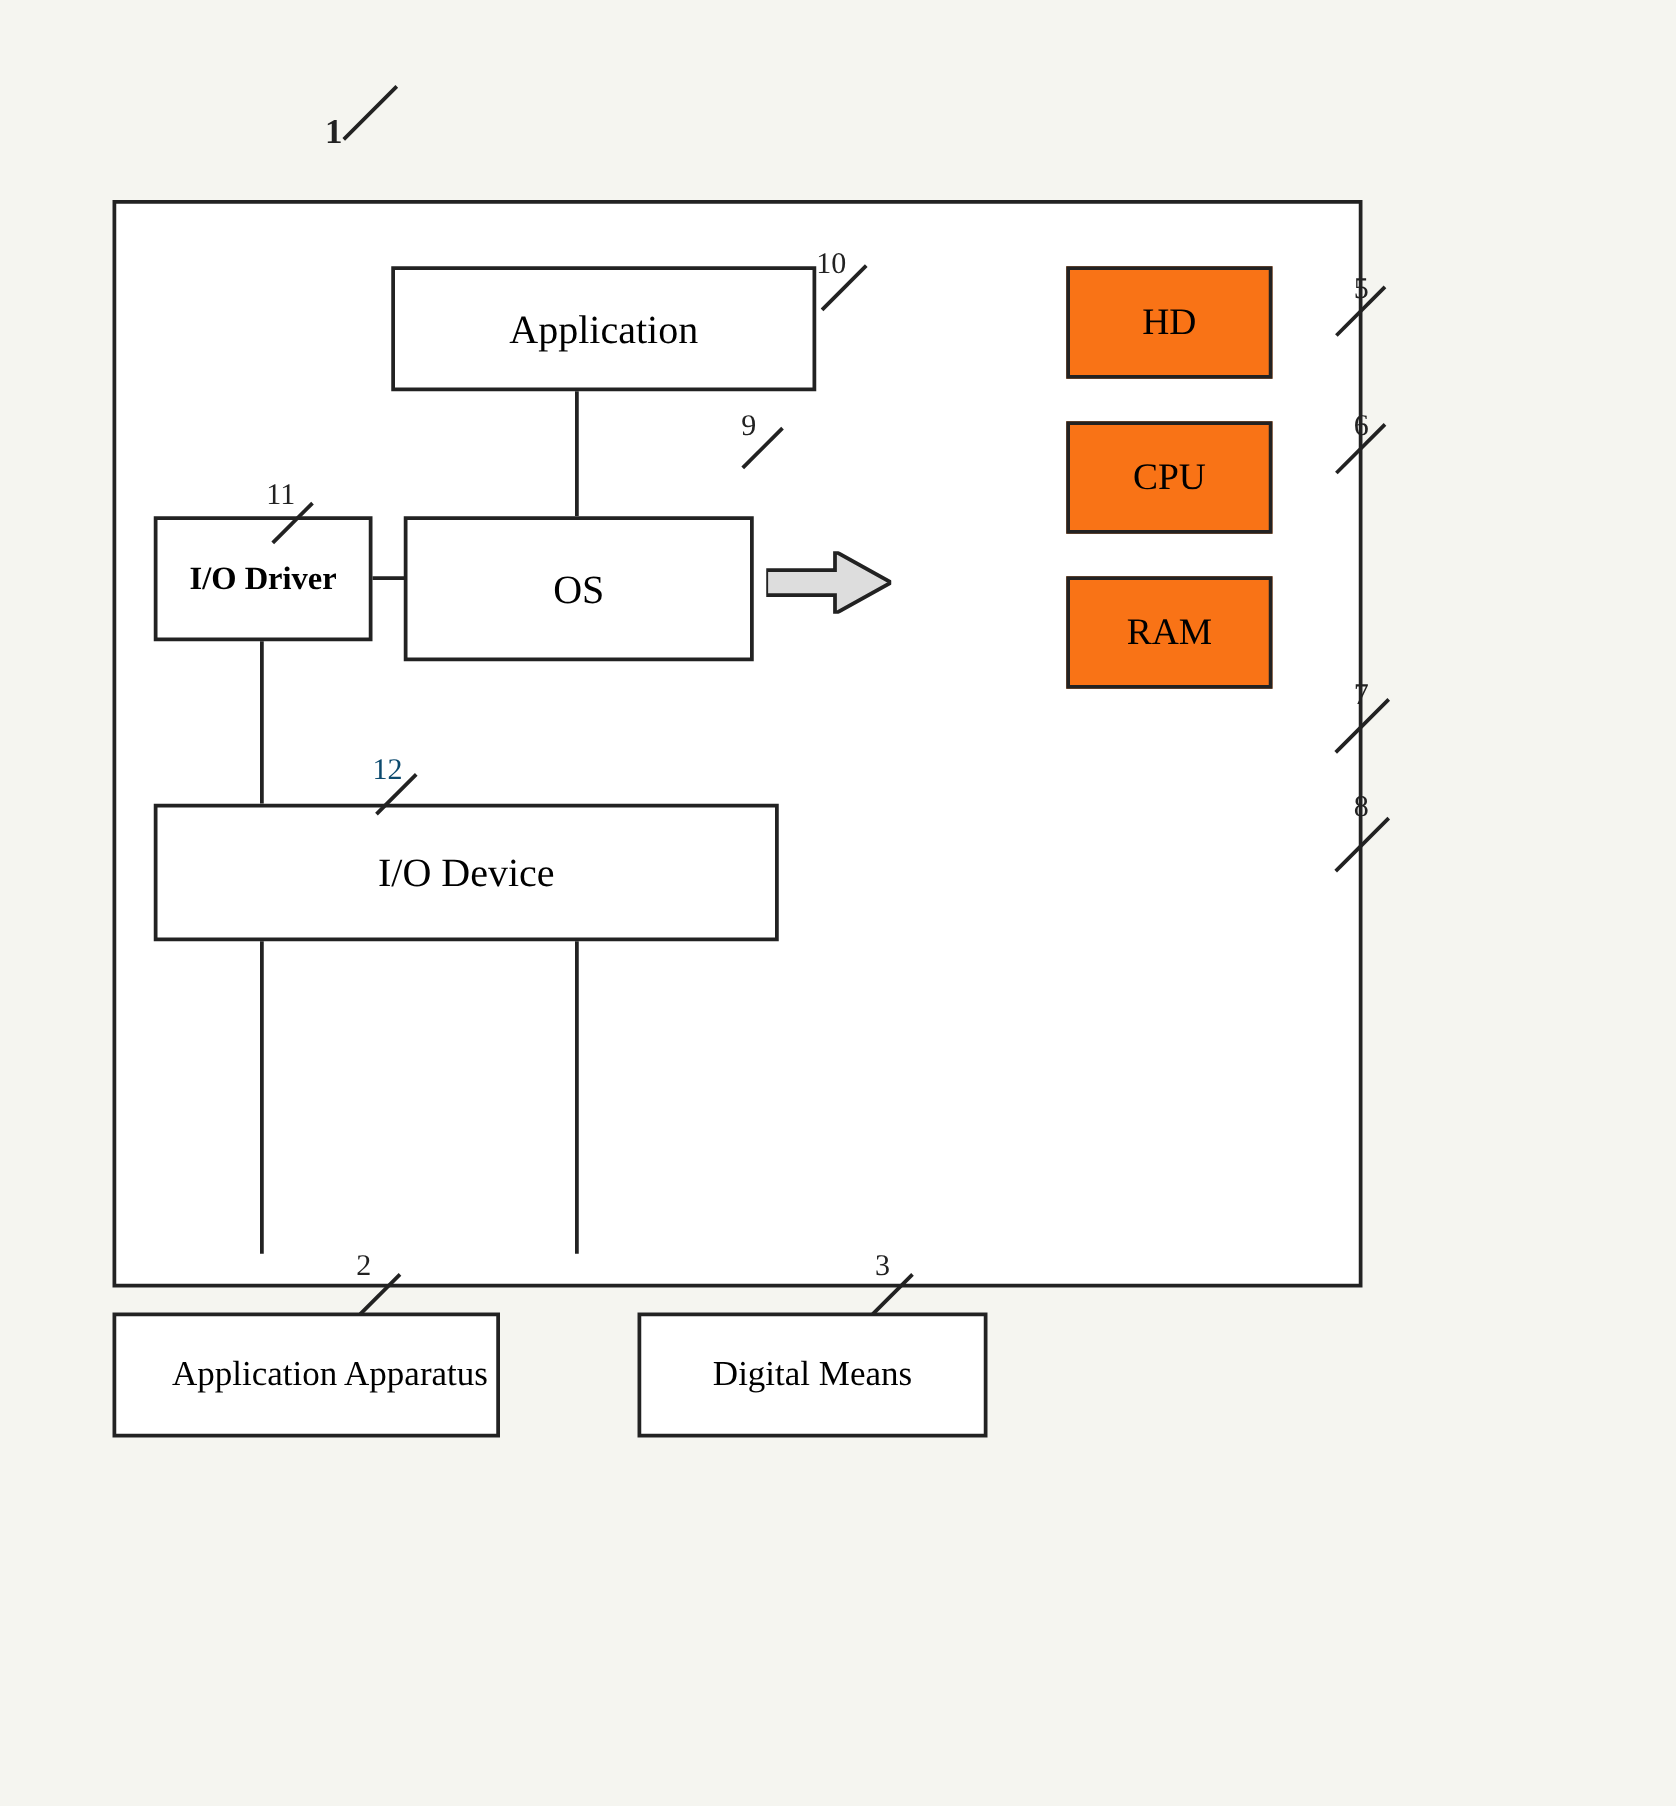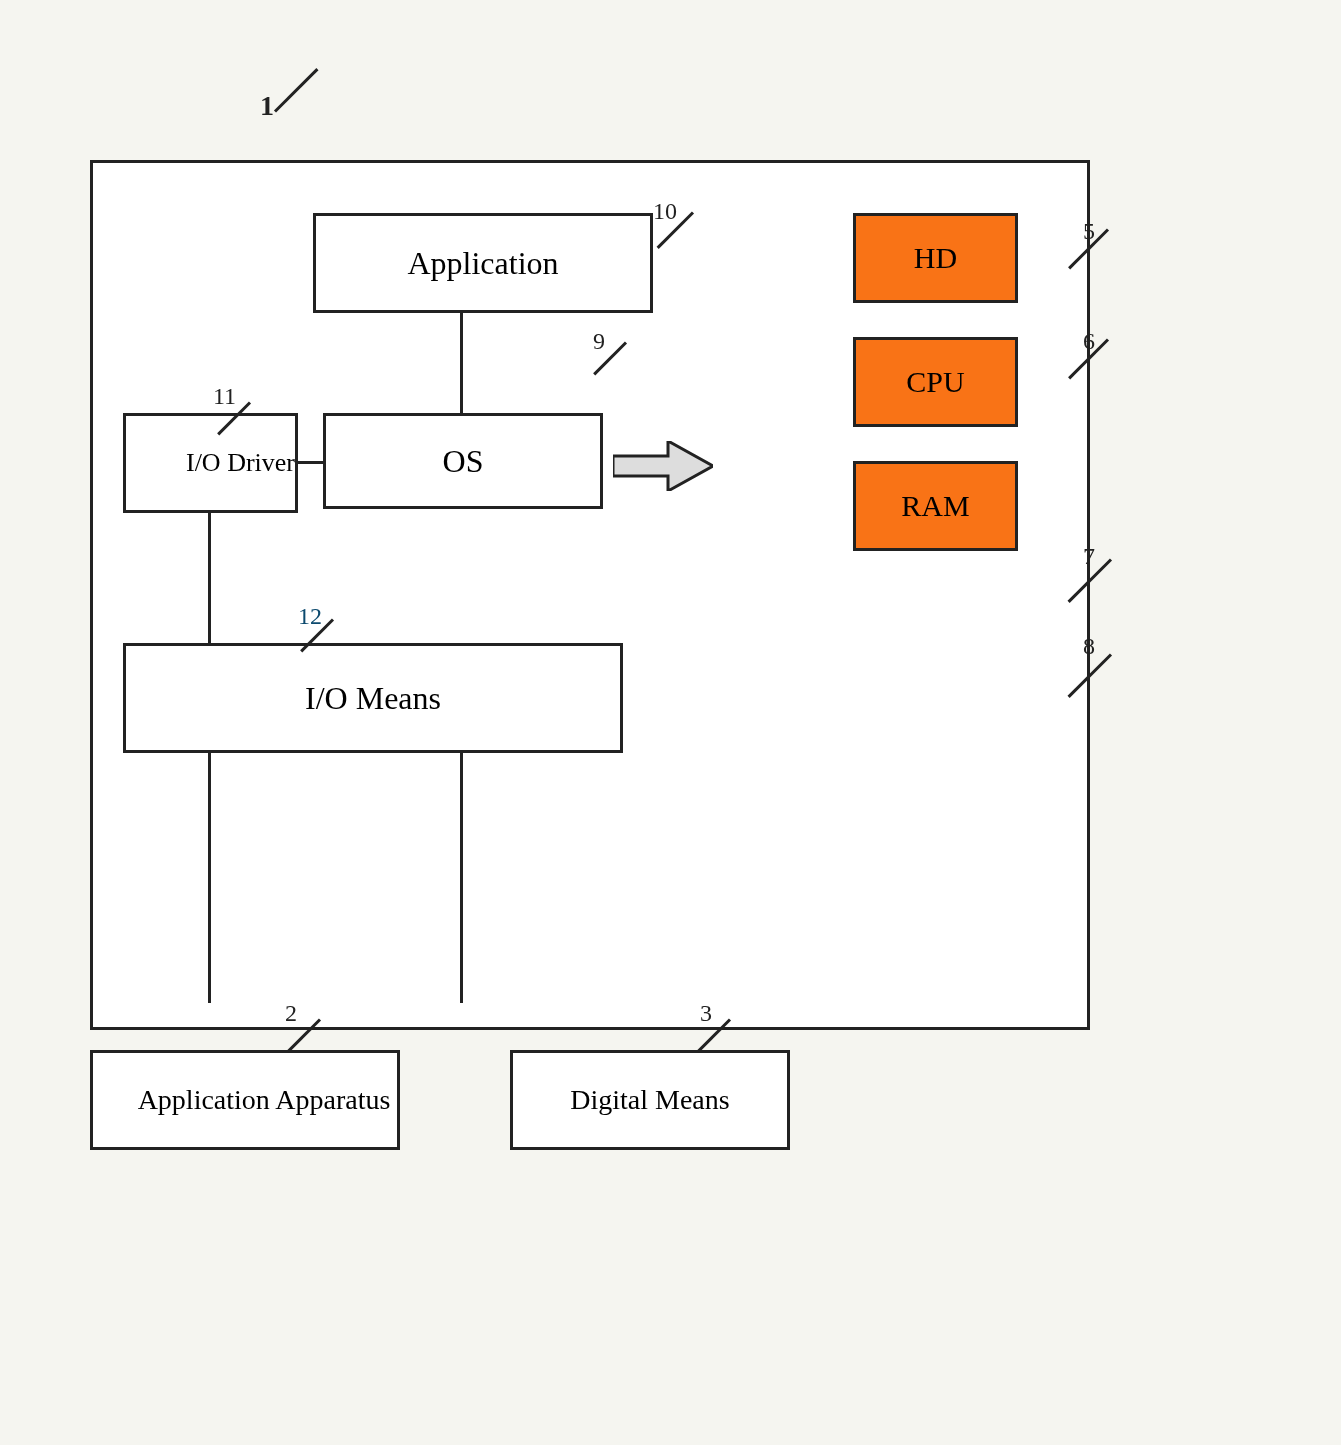--- a/index.html
+++ b/index.html
@@ -115,21 +115,21 @@
       transform: rotate(-45deg);
       transform-origin: right center;
     }
 
     
     .os-box {
       position: absolute;
       top: 250px;
       left: 230px;
       width: 280px;
-      height: 96px;
+      height: 116px;
       border: 3px solid #222;
       background: #fff;
       display: flex;
       align-items: center;
       justify-content: center;
     }
     .os-box span {
       font-size: 32px;
     }
 
@@ -137,21 +137,22 @@
     .io-driver-box {
       position: absolute;
       top: 250px;
       left: 30px;
       width: 175px;
       height: 100px;
       border: 3px solid #222;
       background: #fff;
       display: flex;
       align-items: center;
-      justify-content: flex-end;
+      justify-content: center;
+      font-weight: bold;
     }
     .io-driver-box span {
       font-size: 26px;
     }
 
     
     .label-11 {
       position: absolute;
       top: 220px;
       left: 120px;
@@ -452,21 +453,21 @@
 
     <div class="io-driver-box">
       <span>I/O Driver</span>
     </div>
 
     <div class="horiz-line-io-os"></div>
 
     <div class="vert-line-io-down"></div>
 
     <div class="io-device-box">
-      <span>I/O Means</span>
+      <span>I/O Device</span>
     </div>
 
     <div class="vert-line-io-app"></div>
 
     <div class="vert-line-io-dig"></div>
 
     <div class="arrow-right">
       <svg viewBox="0 0 100 50" xmlns="http://www.w3.org/2000/svg">
         <polygon points="0,15 55,15 55,0 100,25 55,50 55,35 0,35" fill="#ddd" stroke="#222" stroke-width="3"></polygon>
       </svg>

